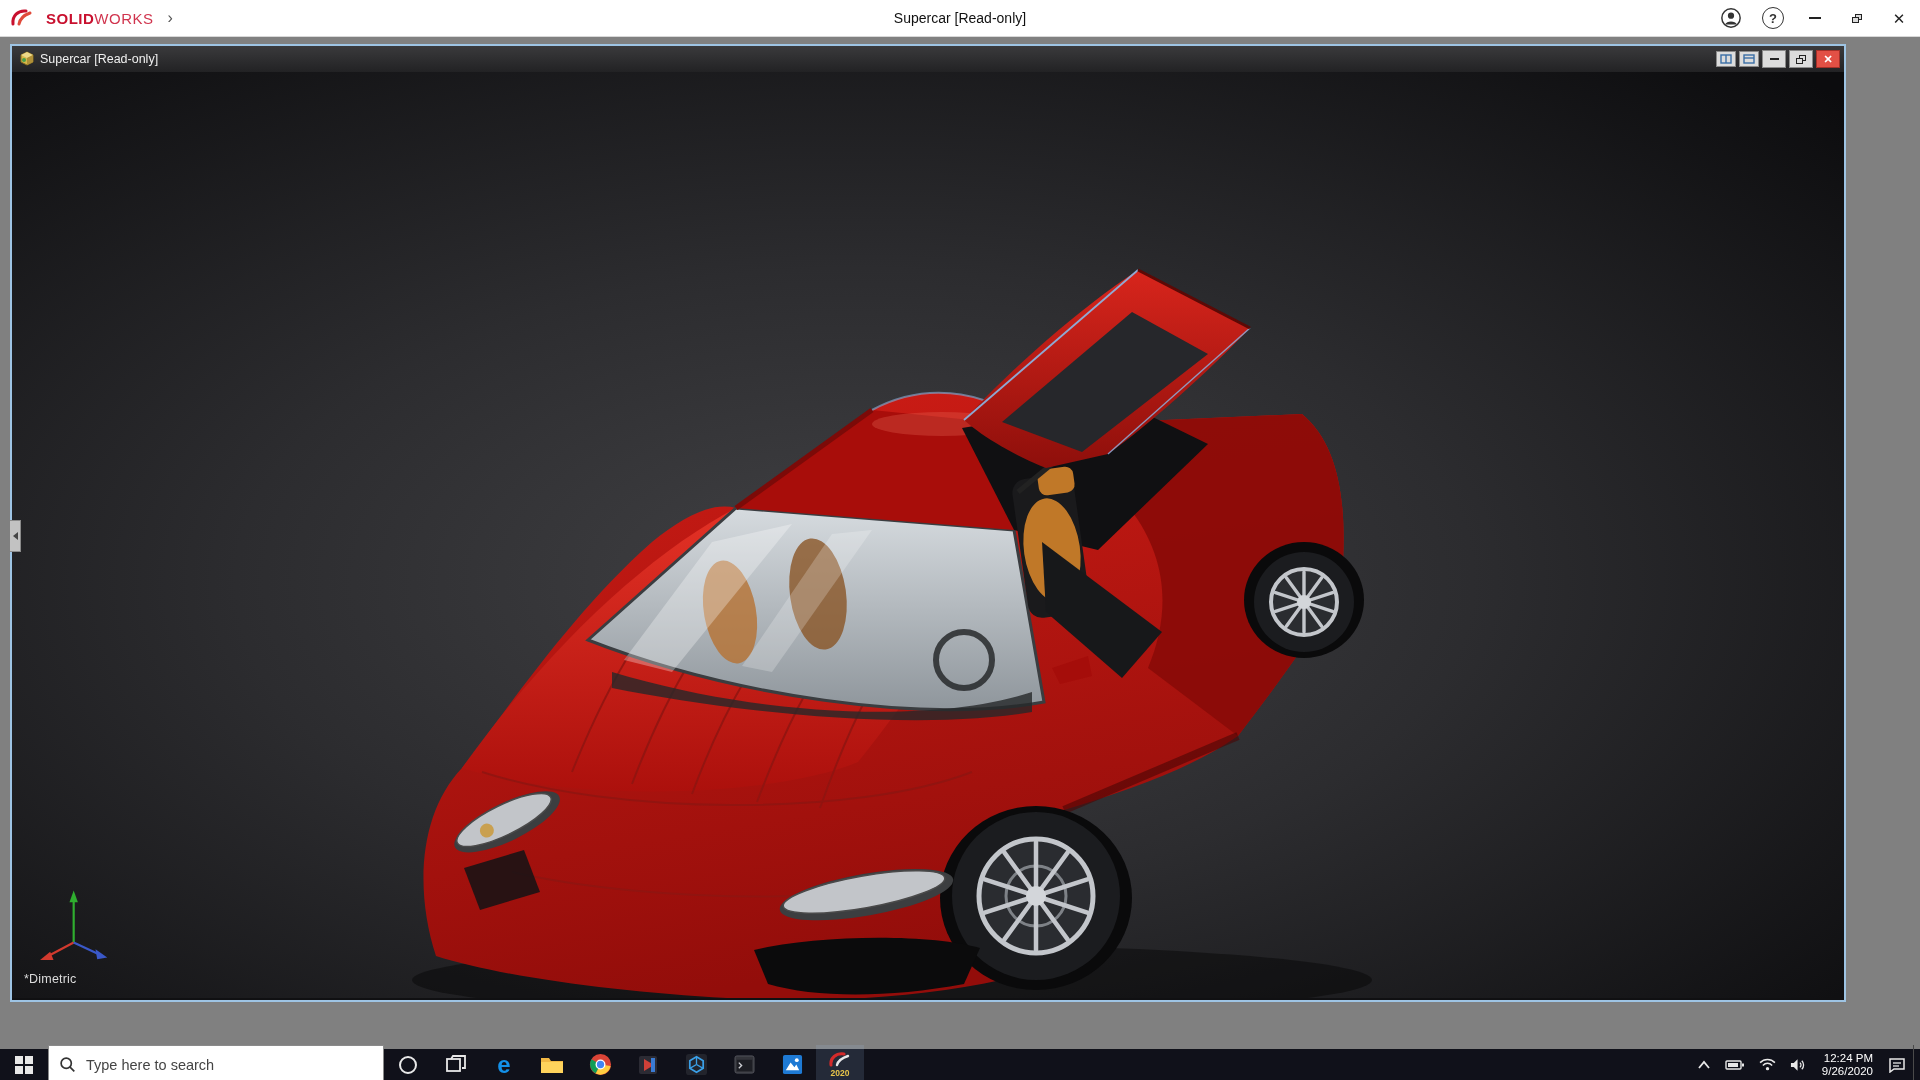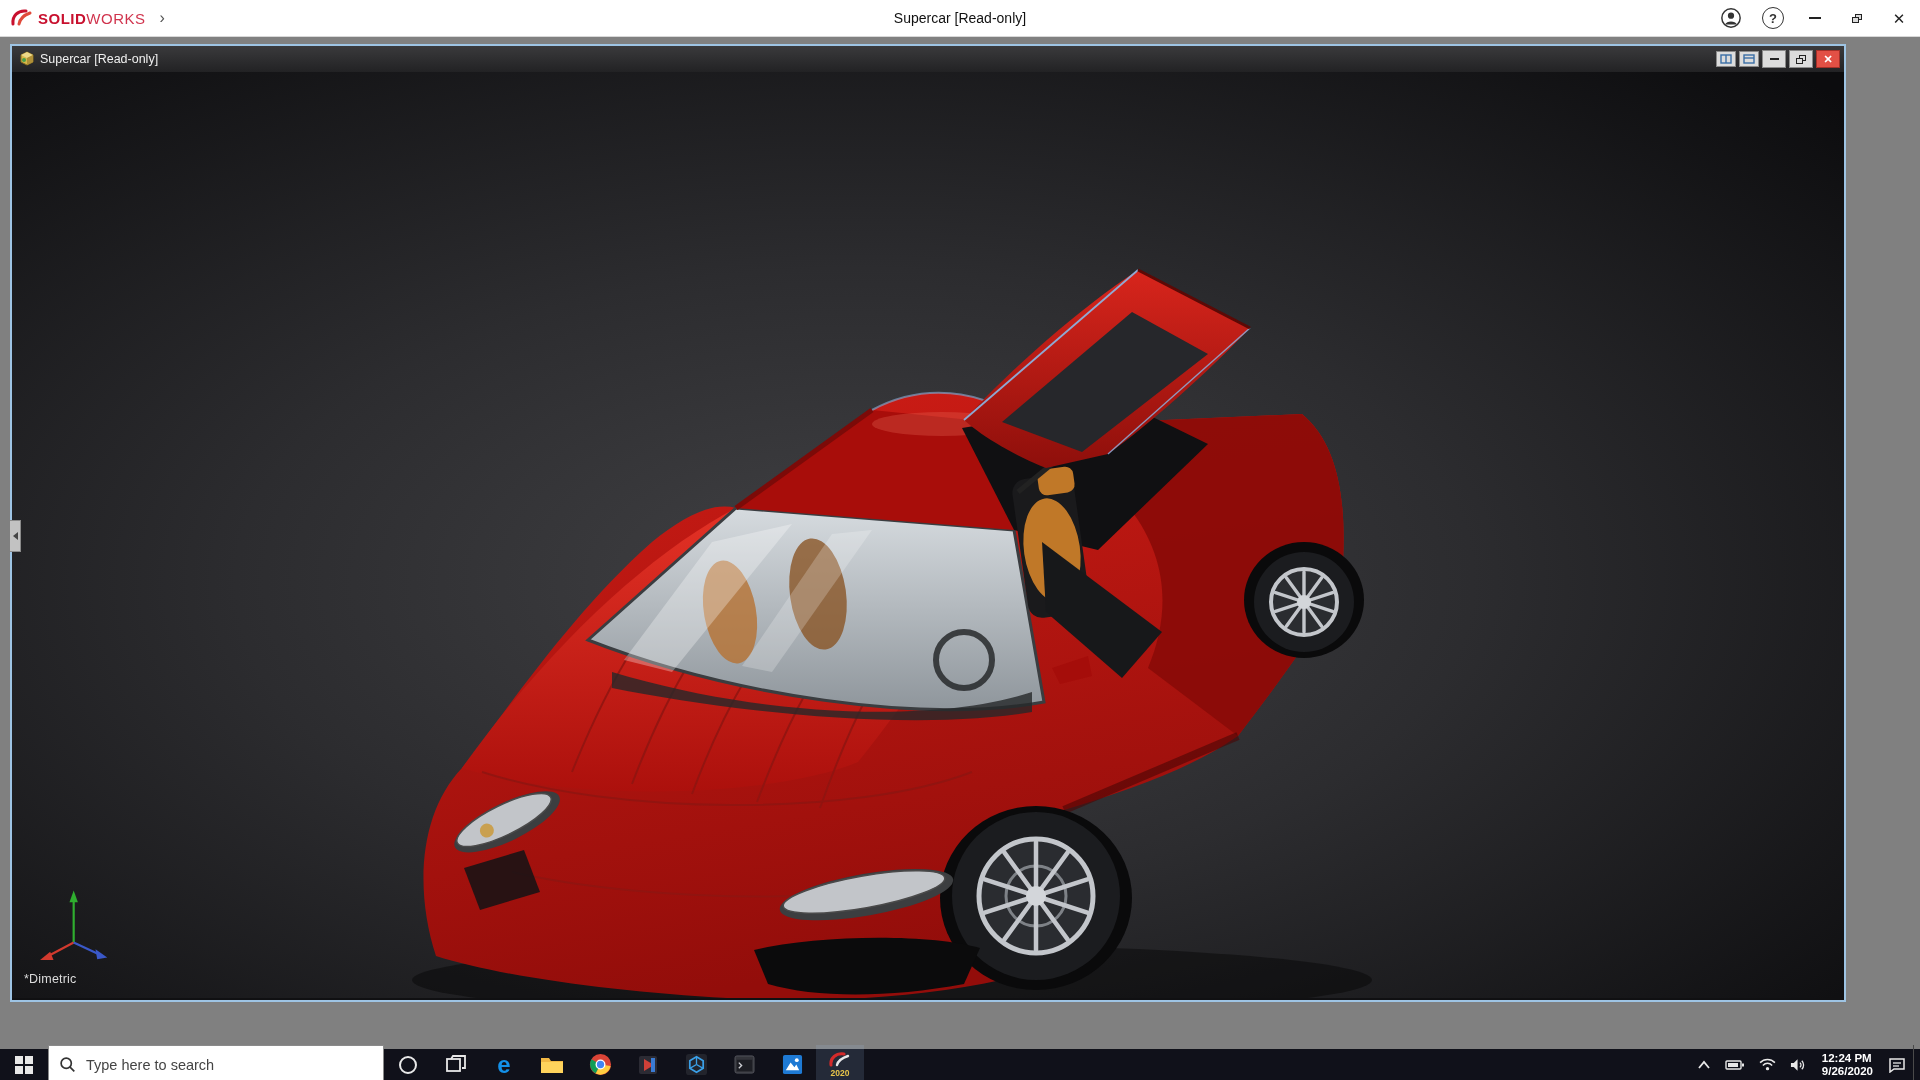--- a/index.html
+++ b/index.html
@@ -8,21 +8,21 @@
     background:#808080;
     font-family:"Liberation Sans", sans-serif;
     -webkit-font-smoothing:antialiased;
   }
   
   .app-titlebar{
     position:absolute;top:0;left:0;width:1920px;height:36px;
     background:#ffffff;border-bottom:1px solid #d8d8d8;
     display:flex;align-items:center;z-index:30;
   }
-  .brand{display:flex;align-items:center;gap:4px;padding-left:10px;}
+  .brand{display:flex;align-items:center;gap:12px;padding-left:10px;}
   .brand-text{font-size:15px;letter-spacing:.5px;color:#c8102e;}
   .brand-bold{font-weight:bold;}
   .brand-light{font-weight:normal;opacity:.85;}
   .expander{margin-left:14px;font-size:16px;color:#555;cursor:pointer;line-height:1;}
   .app-title{
     position:absolute;left:0;right:0;text-align:center;
     font-size:14px;color:#111;pointer-events:none;
   }
   .app-controls{margin-left:auto;display:flex;align-items:center;height:36px;z-index:2;}
   .ctrl{width:42px;height:36px;display:flex;align-items:center;justify-content:center;cursor:pointer;}
@@ -92,22 +92,22 @@
   .search-box input{
     border:none;outline:none;background:transparent;flex:1;
     font-size:14.5px;color:#222;font-family:"Liberation Sans", sans-serif;
   }
   .search-box input::placeholder{color:#444;}
   .edge-glyph{font-size:24px;font-weight:bold;color:#1390e8;line-height:1;}
   .sw-badge{font-size:8.5px;font-weight:bold;color:#e8c54a;line-height:1;margin-top:1px;}
   .tray{margin-left:auto;display:flex;align-items:center;height:40px;}
   .tray-item{height:40px;display:flex;align-items:center;justify-content:center;padding:0 7px;cursor:pointer;}
   .clock{
-    color:#fff;font-size:11.5px;line-height:13px;
-    padding:0 8px;cursor:pointer;font-weight:bold;
+    color:#fff;font-size:11.5px;line-height:13px;text-align:right;
+    padding:0 8px;cursor:pointer;
   }
   .show-desktop{width:6px;height:40px;border-left:1px solid #4a4a4a;cursor:pointer;}
 </style>
 </head>
 <body>
 
 <header class="app-titlebar">
   <div class="brand">
     <svg width="24" height="20" viewBox="0 0 24 20">
       <path d="M3 16 C2 8 8 2 16 3" fill="none" stroke="#c8102e" stroke-width="3" stroke-linecap="round"></path>

